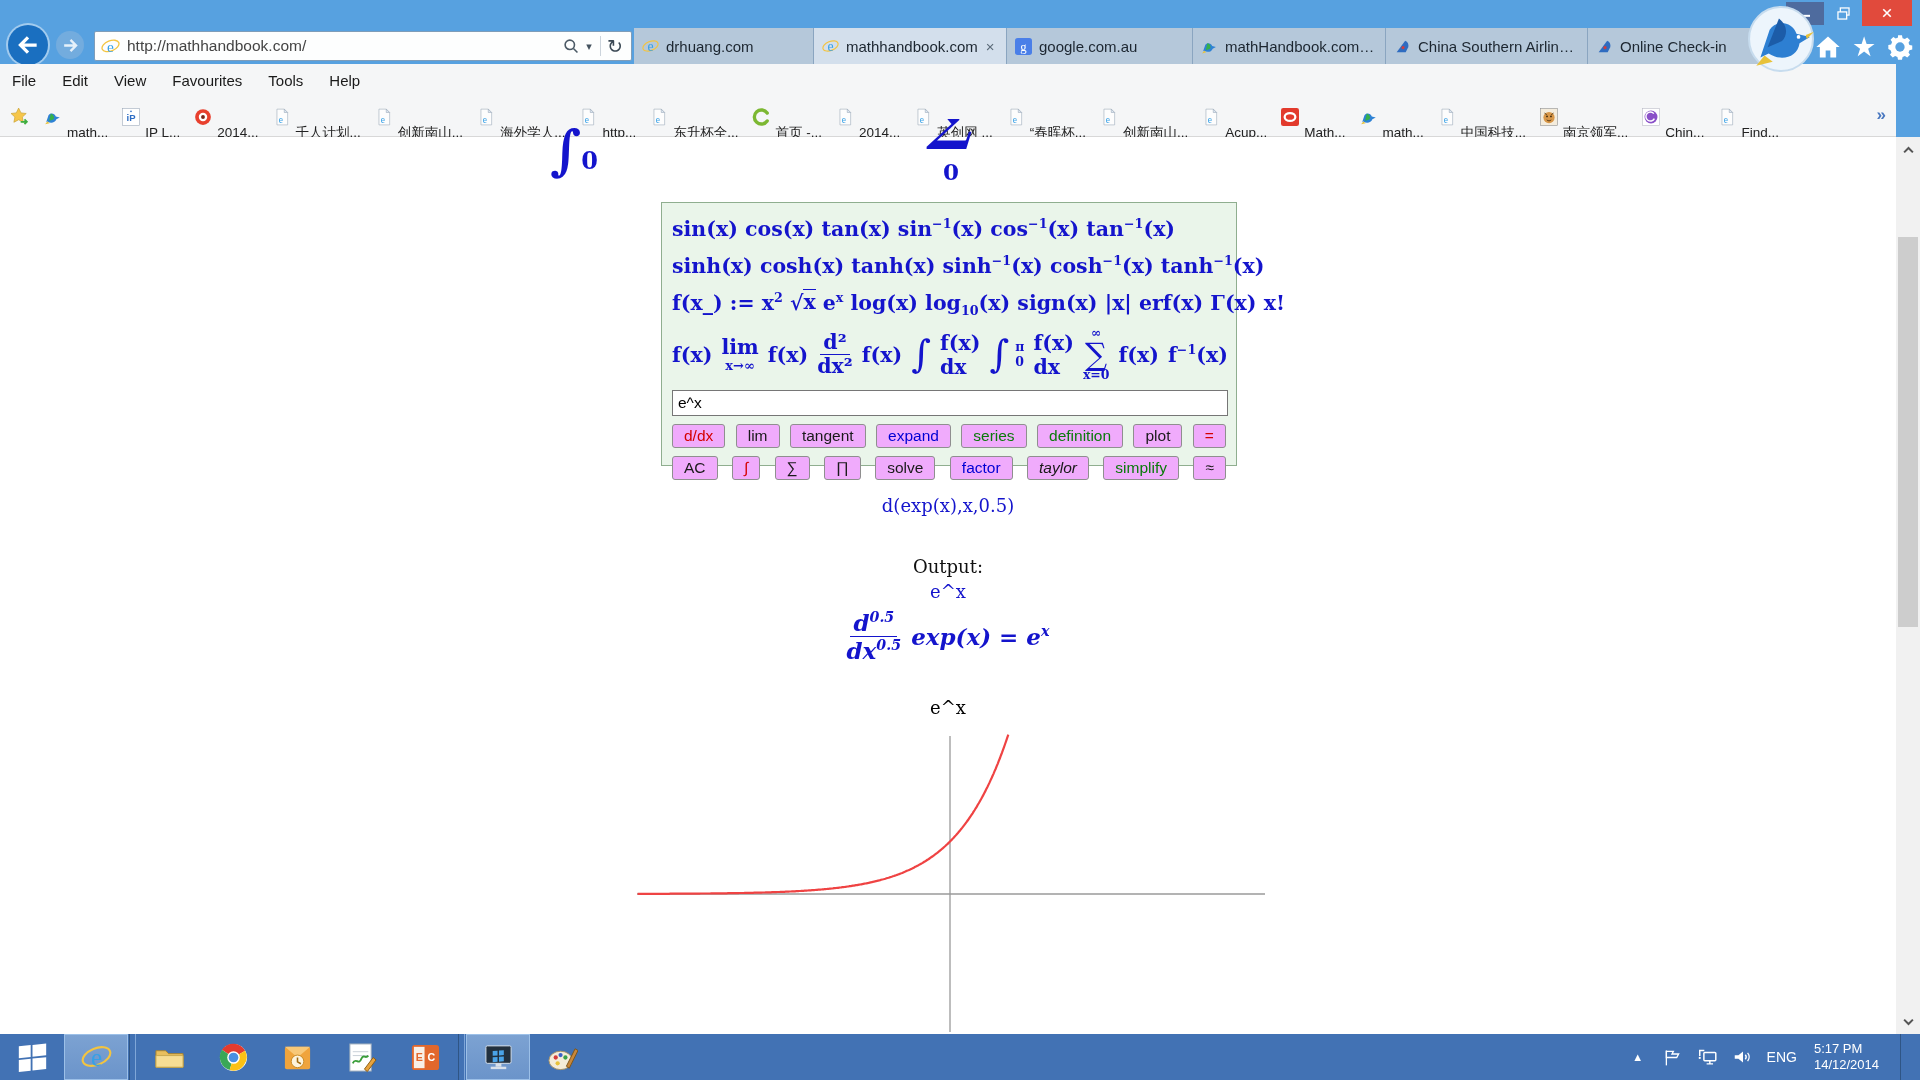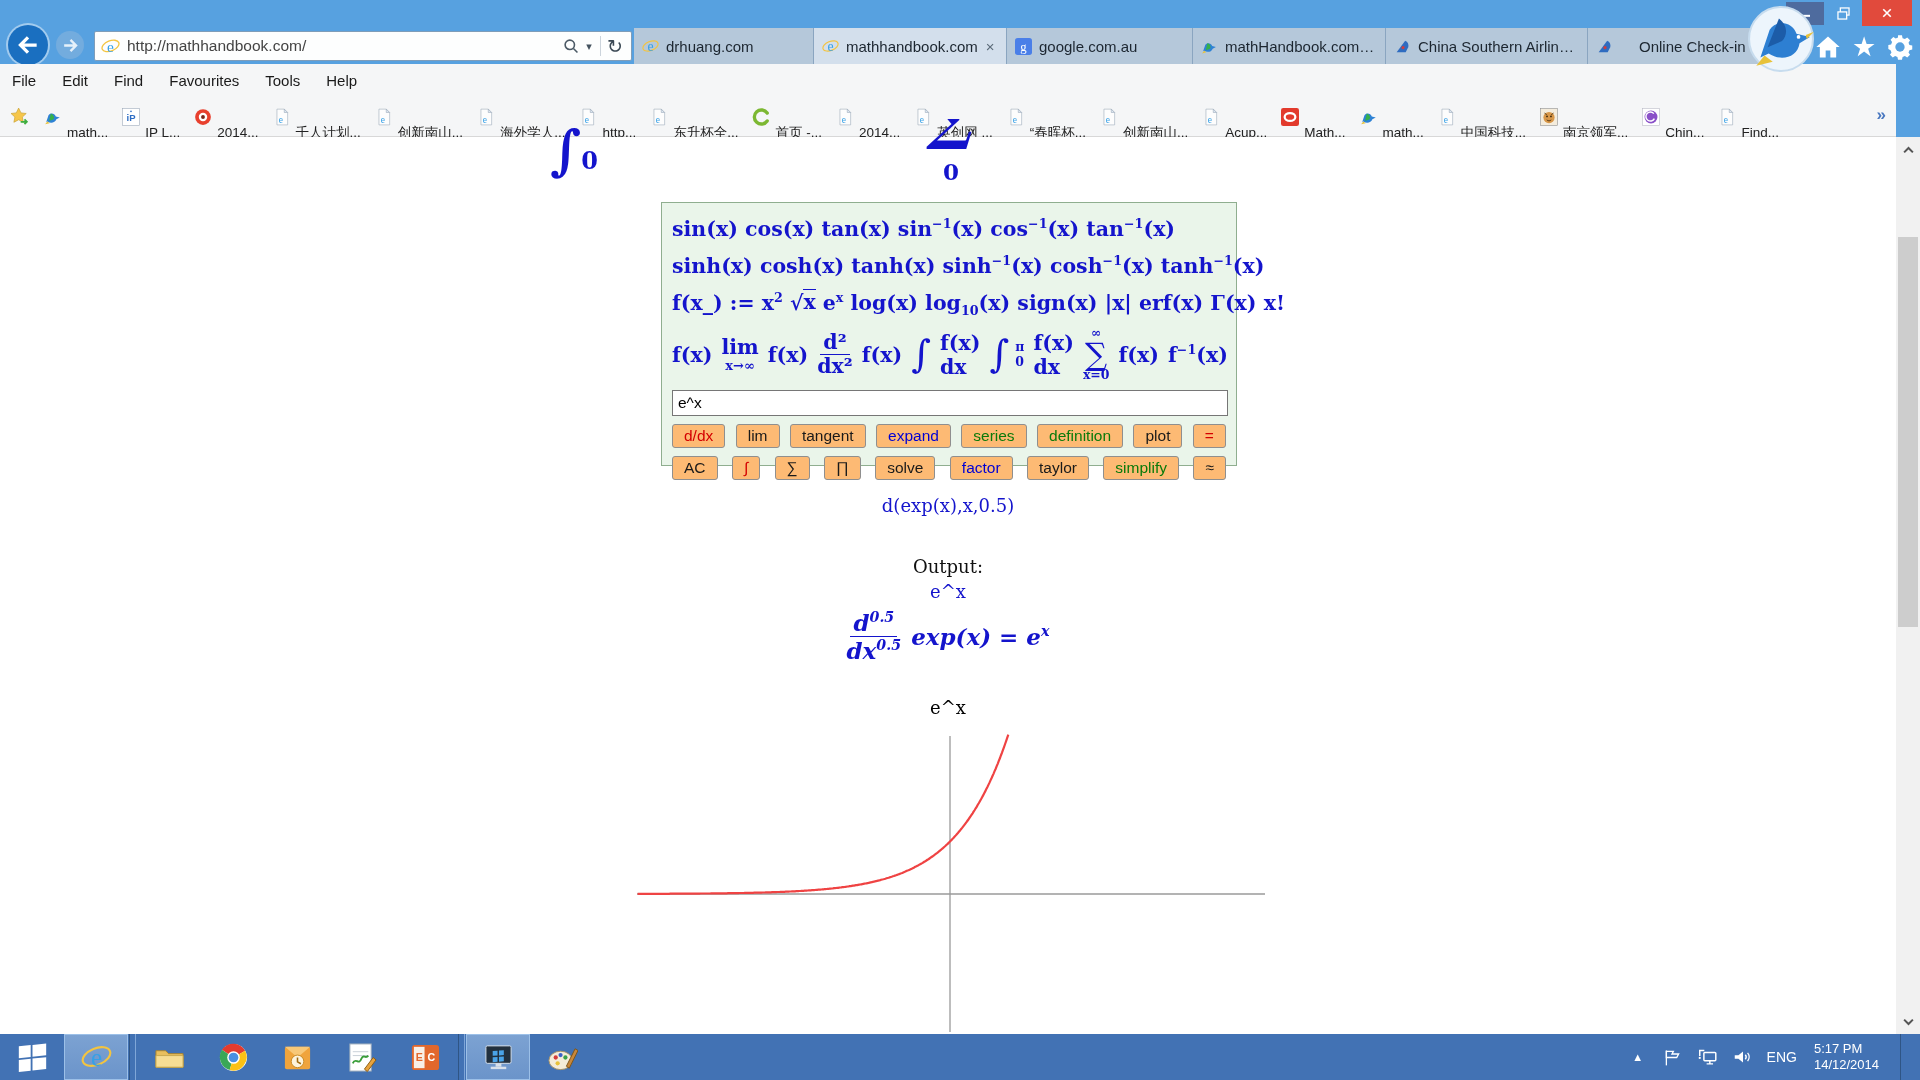--- a/index.html
+++ b/index.html
@@ -62,21 +62,21 @@
   .frac { display:inline-flex; flex-direction:column; align-items:center; line-height:1.15; }
   .frac .n { padding:0 3px; border-bottom:1.7px solid #1414cc; }
   .bigint { font-size:38px; line-height:.8; font-weight:400; }
   .intlim { display:inline-flex; flex-direction:column; font-size:12.5px; line-height:1.15; margin-left:-3px; justify-content:center; }
   .bigsum { display:inline-flex; flex-direction:column; align-items:center; line-height:1; }
   .bigsum .s { font-size:12.5px; }
   .bigsum .g { font-size:31px; line-height:.95; font-weight:400; }
 
   #expr-input { margin-top:6px; width:556px; height:26px; border:1px solid #767676; font-size:15.5px; padding:0 5px; font-family:"Liberation Sans",sans-serif; background:#fff; }
   .btnrow { display:flex; justify-content:space-between; margin-top:8px; }
-  .btnrow button { background:#fdba74; border:1px solid #8f8f8f; border-radius:3px; font-size:15.5px; padding:2px 11px; font-family:"Liberation Sans",sans-serif; }
+  .btnrow button { background:#f0abfc; border:1px solid #8f8f8f; border-radius:3px; font-size:15.5px; padding:2px 11px; font-family:"Liberation Sans",sans-serif; }
 
   .rlabel { font-family:"DejaVu Serif",serif; color:#111; font-size:18px; text-align:center; width:100%; }
   .rexpr { font-family:"DejaVu Serif",serif; color:#1414cc; font-size:18px; text-align:center; width:100%; }
   #rformula { top:472px; width:100%; display:flex; justify-content:center; align-items:center; gap:10px; font-family:"DejaVu Serif",serif; color:#1414cc; font-size:23px; font-weight:600; font-style:italic; }
   #rformula .frac .n { border-color:#1414cc; }
 
   
   #plot { left:620px; top:589px; }
 
   
@@ -178,21 +178,21 @@
           </svg></span>
         <span class="tlabel">mathHandbook.com -...</span>
       </div>
       <div class="tab" style="width: 202px;">
         <span class="ticon"><svg viewBox="0 0 32 32" width="100%" height="100%">
             <path d="M5 27L21 5c5 2 7 7 6 12l-5 10z" fill="#2f6cc0"></path>
             <circle cx="17" cy="18" r="3" fill="#d23c3c"></circle>
           </svg></span>
         <span class="tlabel">China Southern Airline...</span>
       </div>
-      <div class="tab" style="width: 176px; gap: 19px;">
+      <div class="tab" style="width: 176px;">
         <span class="ticon"><svg viewBox="0 0 32 32" width="100%" height="100%">
             <path d="M5 27L21 5c5 2 7 7 6 12l-5 10z" fill="#2f6cc0"></path>
             <circle cx="17" cy="18" r="3" fill="#d23c3c"></circle>
           </svg></span>
         <span class="tlabel">Online Check-in</span>
       </div>
     </div>
 
   <div class="abs tbicon" style="left:1814px;">
     <svg viewBox="0 0 24 24" width="28" height="28" fill="#fff">
@@ -214,21 +214,21 @@
       <path d="M30 12c8 6 9 16 3 22l-14 6z" fill="#1c5ca8"></path>
       <path d="M16 48l-8 10 16-4z" fill="#e8c23a"></path>
       <circle cx="49" cy="30" r="1.8" fill="#fff"></circle>
       <path d="M56 28l8-3-7 7z" fill="#e8c23a"></path>
     </svg>
   </div>
 
   <div class="abs" id="menubar">
       <span>File</span>
       <span>Edit</span>
-      <span>Find</span>
+      <span>View</span>
       <span>Favourites</span>
       <span>Tools</span>
       <span>Help</span>
     </div>
 
   <div class="abs" id="favbar">
     <span id="fav-star">
       <svg viewBox="0 0 32 32" width="24" height="22">
           <path d="M14 3l3.4 7 7.6.9-5.6 5.2 1.5 7.6L14 20l-6.9 3.7 1.5-7.6L3 10.9l7.6-.9z" fill="#f6c64a" stroke="#c9a232"></path>
           <path d="M17 23h9m-3.5-3.5L26 23l-3.5 3.5" stroke="#3fae3f" stroke-width="2.6" fill="none"></path>
@@ -450,21 +450,21 @@
           <button style="color: rgb(26, 26, 26);">plot</button>
           <button style="color: rgb(212, 0, 0);">=</button>
         </div>
       <div class="btnrow" id="btnrow2">
           <button style="color: rgb(26, 26, 26);">AC</button>
           <button style="color: rgb(212, 0, 0);">∫</button>
           <button style="color: rgb(26, 26, 26);">∑</button>
           <button style="color: rgb(26, 26, 26);">∏</button>
           <button style="color: rgb(26, 26, 26);">solve</button>
           <button style="color: rgb(0, 0, 212);">factor</button>
-          <button style="color: rgb(26, 26, 26);">taylor</button>
+          <button style="color: rgb(26, 26, 26); font-style: italic;">taylor</button>
           <button style="color: rgb(10, 122, 10);">simplify</button>
           <button style="color: rgb(26, 26, 26);">≈</button>
         </div>
     </div>
 
     <div class="abs rexpr" style="top:358px;">d(exp(x),x,0.5)</div>
     <div class="abs rlabel" style="top:419px;">Output:</div>
     <div class="abs rexpr" style="top:444px;">e^x</div>
 
     <div class="abs" id="rformula">

